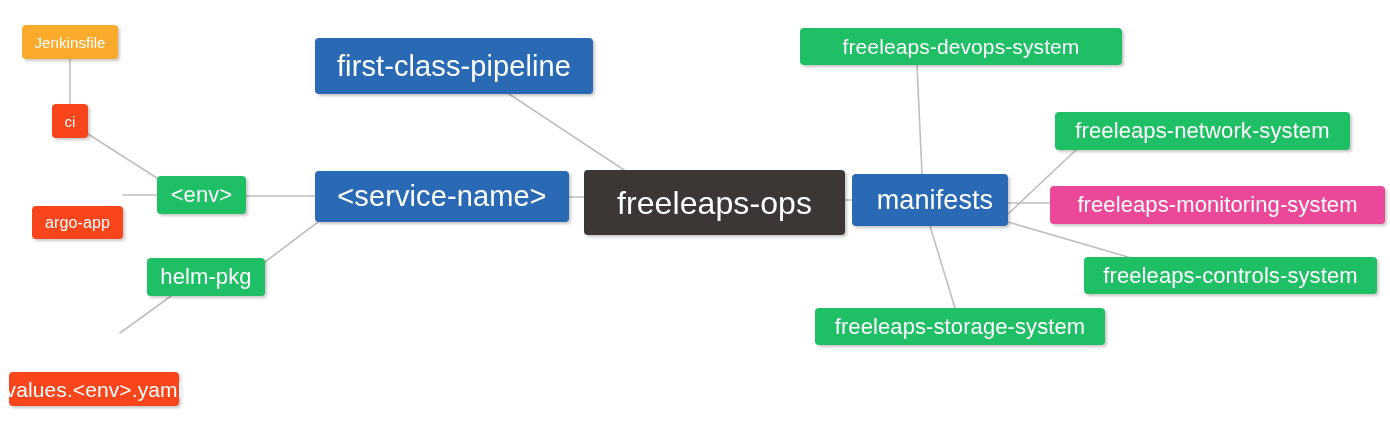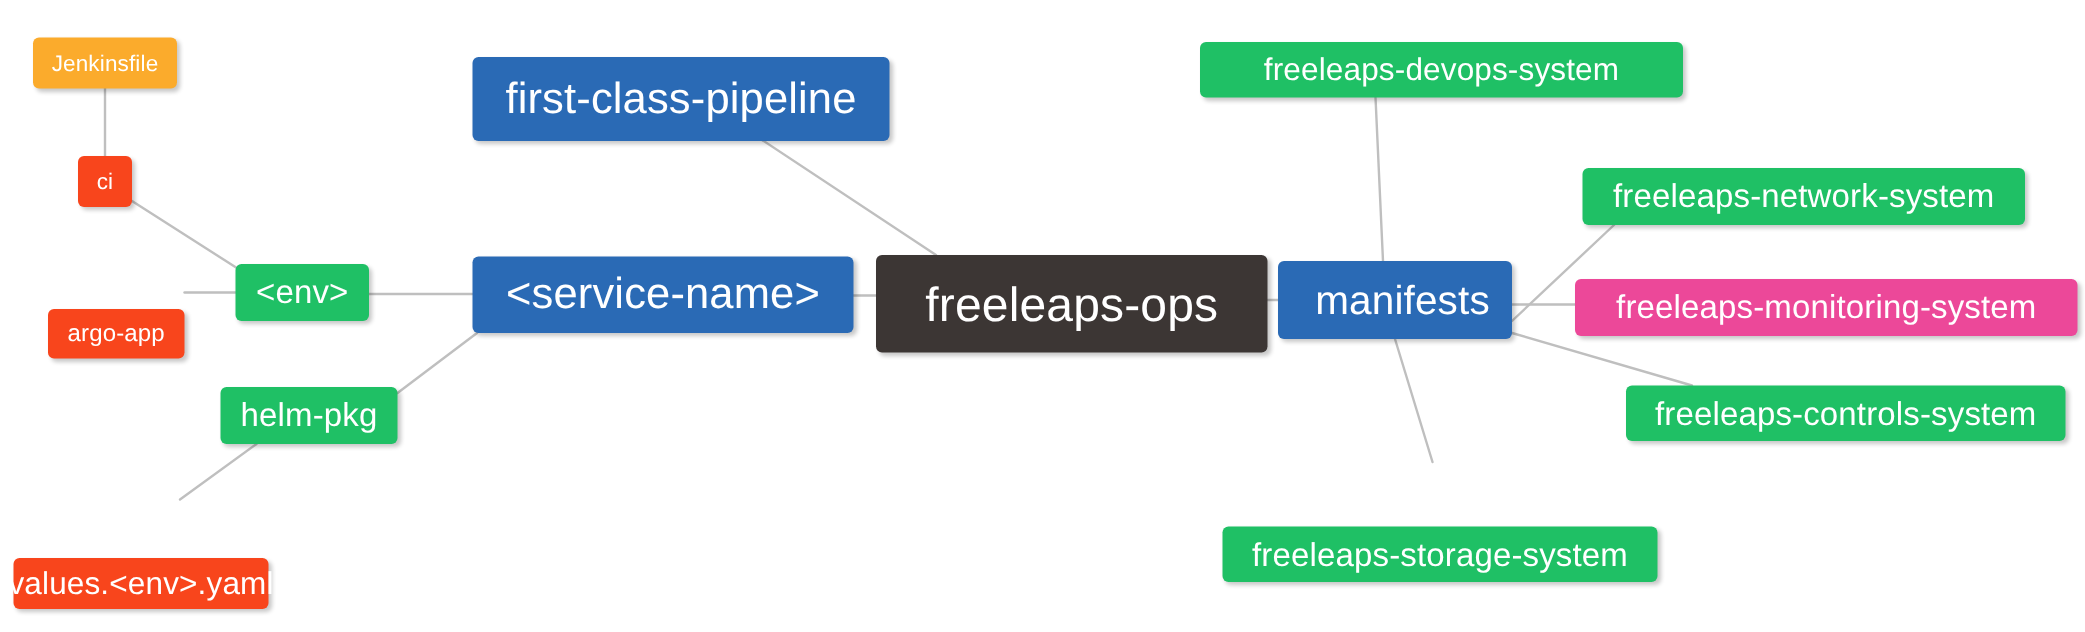--- a/index.html
+++ b/index.html
@@ -101,17 +101,17 @@
       </div>
       <div class="node" style="left: 1055px; top: 112px; width: 295px; height: 38px; background: rgb(31, 192, 101); font-size: 22px;">
         <span class="node-label">freeleaps-network-system</span>
       </div>
       <div class="node" style="left: 1050px; top: 186px; width: 335px; height: 38px; background: #ec4899; font-size: 22px;">
         <span class="node-label">freeleaps-monitoring-system</span>
       </div>
       <div class="node" style="left: 1060px; top: 257px; width: 293px; height: 37px; background: rgb(31, 192, 101); font-size: 22px; margin-left: 24px;">
         <span class="node-label">freeleaps-controls-system</span>
       </div>
-      <div class="node" style="left: 815px; top: 308px; width: 290px; height: 37px; background: rgb(31, 192, 101); font-size: 22px; margin-top: 43px;">
+      <div class="node" style="left: 815px; top: 308px; width: 290px; height: 37px; background: rgb(31, 192, 101); font-size: 22px;">
         <span class="node-label">freeleaps-storage-system</span>
       </div>
     </div>
 </div>
 
 </body></html>

